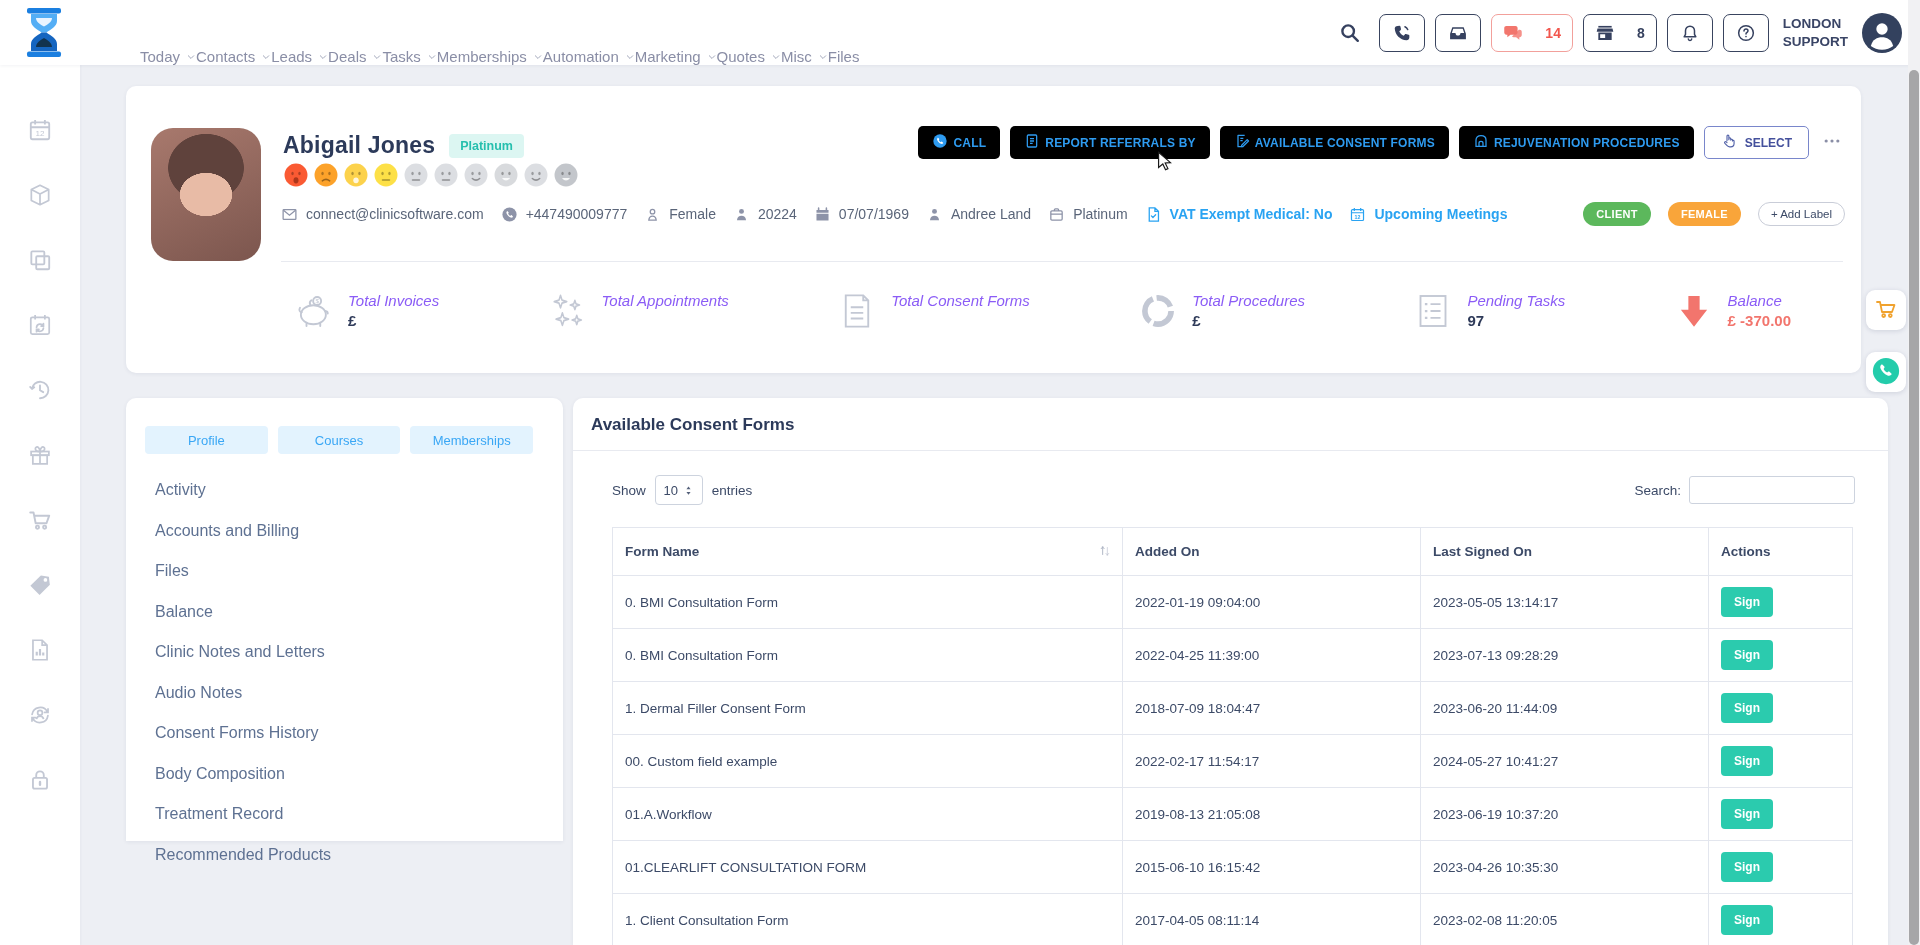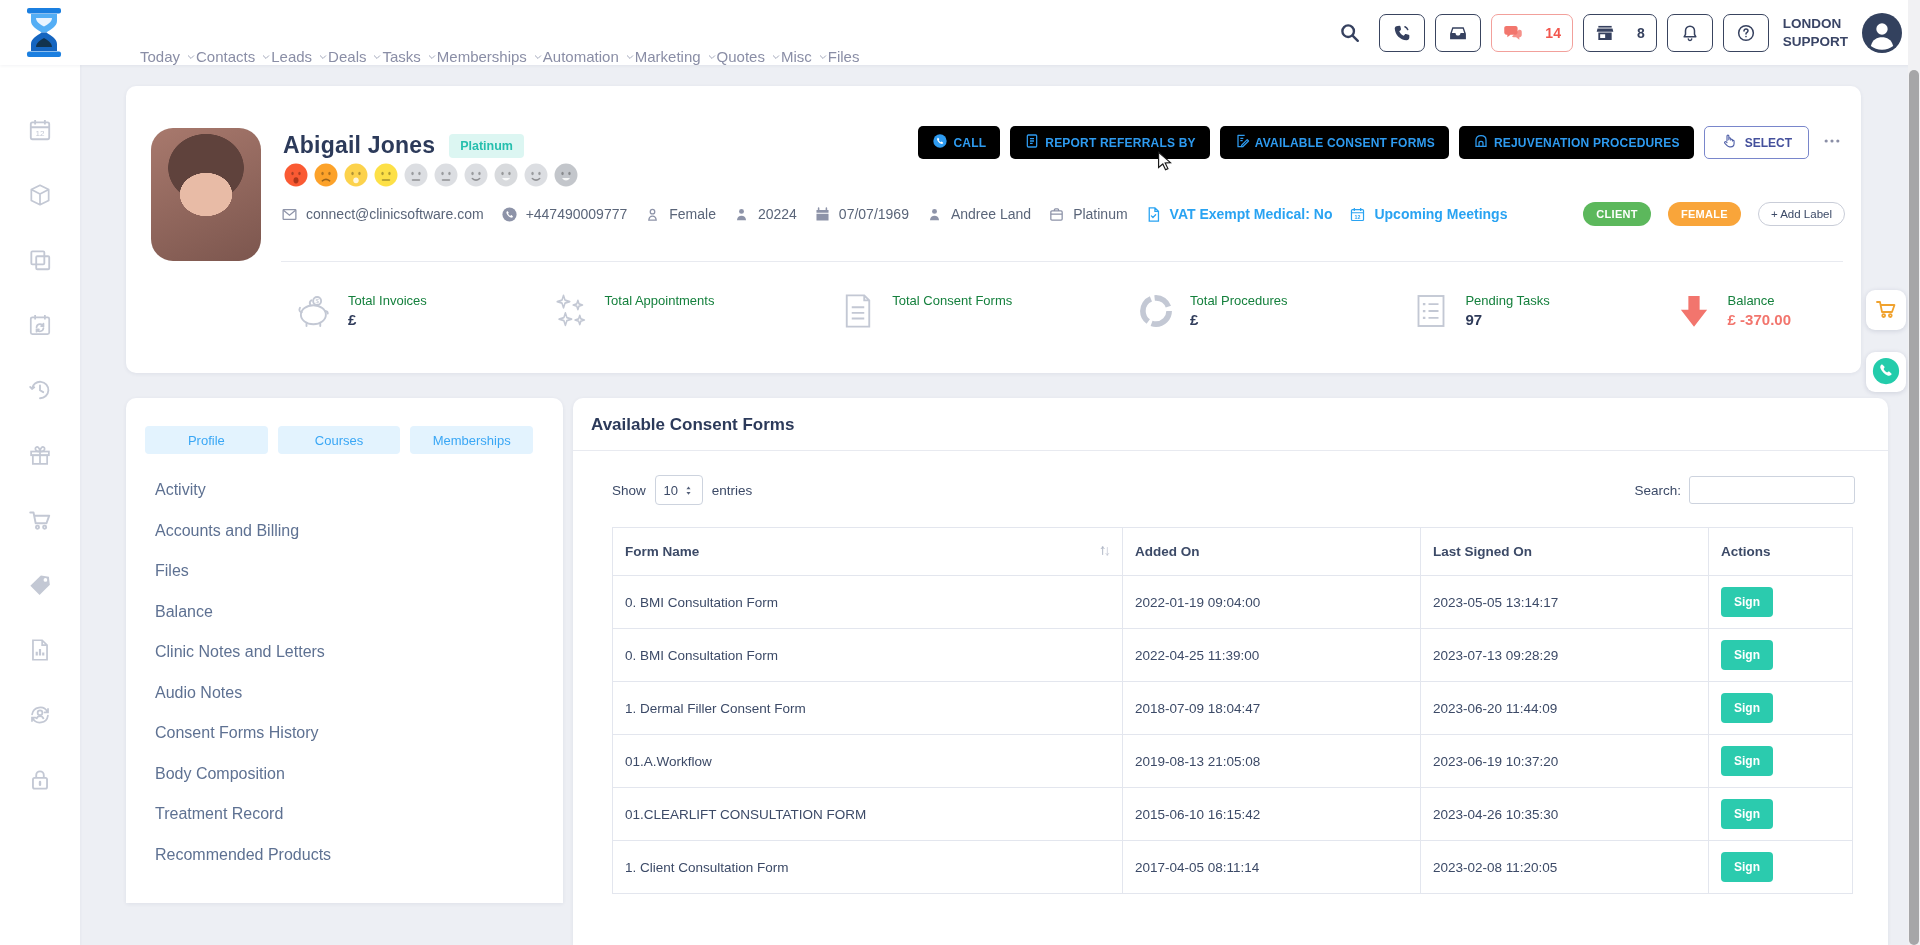--- a/index.html
+++ b/index.html
@@ -70,26 +70,26 @@
     letter-spacing:.3px; cursor:pointer; white-space:nowrap; }
   .pill.first { margin-left:auto; }
   .add-label { font-size:11.5px; color:#3c4a67; background:#fff; border:1px solid #c9cdd8;
     border-radius:13px; padding:5px 12px; cursor:pointer; white-space:nowrap; }
   .card-divider { position:absolute; left:155px; right:18px; top:175px; border:none; border-top:1px solid #e8eaf0; }
   .stats { position:absolute; left:168px; right:70px; top:205px; display:flex; justify-content:space-between; }
   .stat { display:flex; align-items:center; gap:14px; }
   .stat .icon { color:#c3c8d4; display:inline-flex; }
   .stat .icon svg { width:40px; height:40px; }
   .stat .icon.red { color:#f2756d; }
-  .stat .s-label { font-size:13px; color:#15803d; }
+  .stat .s-label { font-size:15px; color:#8b5cf6;font-style:italic; }
   .stat .s-value { font-size:15px; font-weight:bold; color:#2e3a59; margin-top:3px; min-height:18px; }
   .stat .s-value.neg { color:#f2756d; }
 
   
-  .left-panel { position:absolute; left:126px; top:398px; width:437px; height:505px; background:#fff;
+  .left-panel { position:absolute; left:126px; top:398px; width:437px; height:443px; background:#fff;
     border-radius:10px 10px 0 0; box-shadow:0 1px 4px rgba(30,40,90,.07); padding:28px 30px 0 19px; }
   .tabs { display:flex; gap:10px; }
   .tab { flex:1; height:28px; background:#e3f3fe; color:#3aa7f5; border:none; border-radius:4px;
     font-size:13px; cursor:pointer; font-family:inherit; }
   .side-menu { list-style:none; margin-top:16px; }
   .side-menu li { height:40.5px; line-height:40.5px; padding-left:10px; font-size:16px; color:#5e7192;
     cursor:pointer; white-space:nowrap; }
 
   
   .main-panel { position:absolute; left:573px; top:398px; width:1315px; height:547px; background:#fff;
@@ -717,20 +717,26 @@
      <td>2023-07-13 09:28:29</td>
      <td><button class="sign-btn">Sign</button></td>
    </tr>
             <tr>
      <td>1. Dermal Filler Consent Form</td>
      <td>2018-07-09 18:04:47</td>
      <td>2023-06-20 11:44:09</td>
      <td><button class="sign-btn">Sign</button></td>
    </tr>
             <tr>
+     <td>00. Custom field example</td>
+     <td>2022-02-17 11:54:17</td>
+     <td>2024-05-27 10:41:27</td>
+     <td><button class="sign-btn">Sign</button></td>
+   </tr>
+            <tr>
      <td>01.A.Workflow</td>
      <td>2019-08-13 21:05:08</td>
      <td>2023-06-19 10:37:20</td>
      <td><button class="sign-btn">Sign</button></td>
    </tr>
             <tr>
      <td>01.CLEARLIFT CONSULTATION FORM</td>
      <td>2015-06-10 16:15:42</td>
      <td>2023-04-26 10:35:30</td>
      <td><button class="sign-btn">Sign</button></td>

